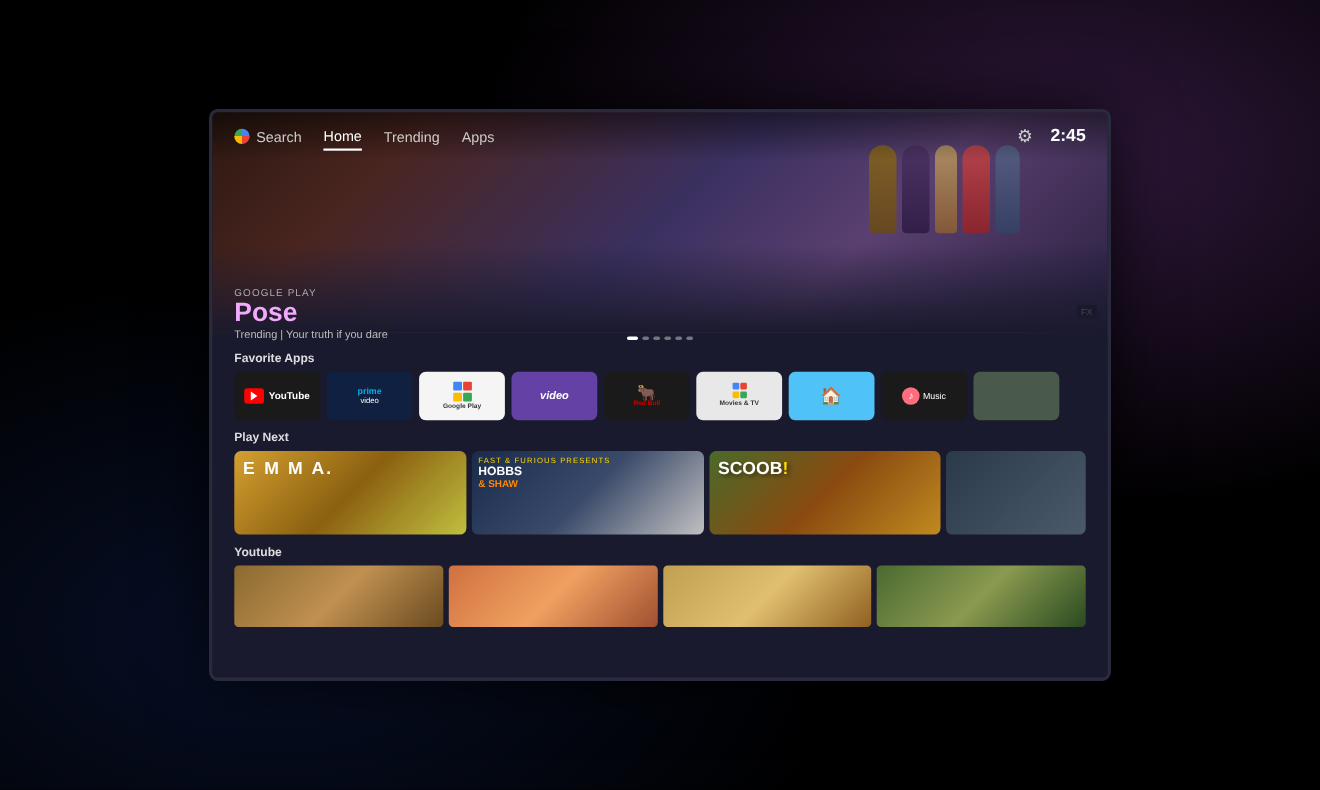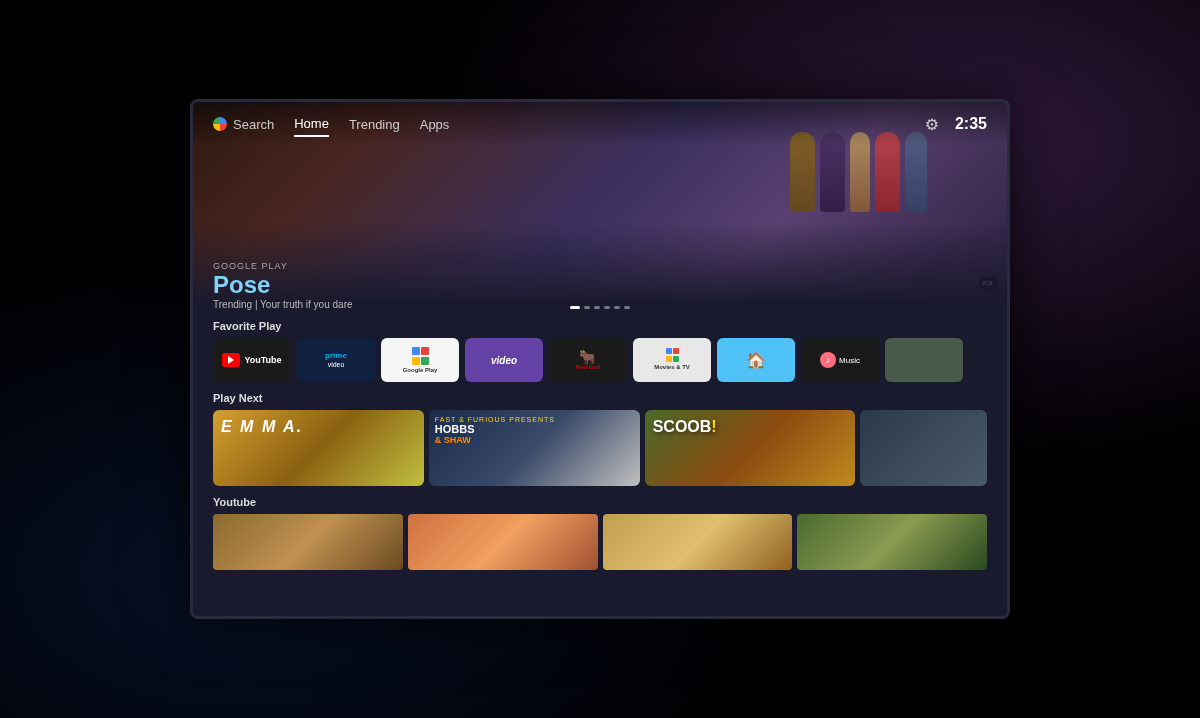--- a/index.html
+++ b/index.html
@@ -160,21 +160,21 @@
     }
 
     .google-play-label {
       color: #aaa;
       font-size: 9px;
       text-transform: uppercase;
       letter-spacing: 1px;
     }
 
     .featured-title {
-      color: #7dd3fc;
+      color: #f0abfc;
       font-size: 24px;
       font-weight: bold;
       line-height: 1;
       margin: 2px 0;
     }
 
     .featured-subtitle {
       color: #bbb;
       font-size: 10px;
     }
@@ -325,21 +325,20 @@
     .movie-extra {
       background: linear-gradient(135deg, #2a3a4a, #4a5a6a);
     }
 
     
     .emma-text {
       color: #fff;
       font-size: 16px;
       font-weight: bold;
       letter-spacing: 2px;
-      font-style: italic;
       padding: 8px;
     }
 
     .year-1917 {
       color: #f5d070;
       font-size: 22px;
       font-weight: bold;
       padding: 8px;
       text-shadow: 2px 2px 4px rgba(0,0,0,0.5);
     }
@@ -414,21 +413,21 @@
       </div>
       <div class="nav-item">
         <span>Trending</span>
       </div>
       <div class="nav-item">
         <span>Apps</span>
       </div>
     </div>
     <div class="nav-right">
       <div class="settings-icon">⚙</div>
-      <div class="time-display">2:35</div>
+      <div class="time-display">2:45</div>
     </div>
   </div>
 
   <div class="content-area">
 
     <div class="featured-info" style="margin-top: 105px;">
       <div class="google-play-label">Google Play</div>
       <div class="featured-title">Pose</div>
       <div class="featured-subtitle">Trending | Your truth if you dare</div>
     </div>
@@ -436,21 +435,21 @@
     <div class="pagination-dots">
       <div class="dot active"></div>
       <div class="dot"></div>
       <div class="dot"></div>
       <div class="dot"></div>
       <div class="dot"></div>
       <div class="dot"></div>
     </div>
 
     <div class="section" style="margin-top: 4px;">
-      <div class="section-title">Favorite Play</div>
+      <div class="section-title">Favorite Apps</div>
       <div class="apps-row">
 
         <div class="app-tile app-youtube">
           <div class="yt-icon">
             <div class="yt-play-btn">
               <div class="yt-play-triangle"></div>
             </div>
             <span class="yt-text">YouTube</span>
           </div>
         </div>

